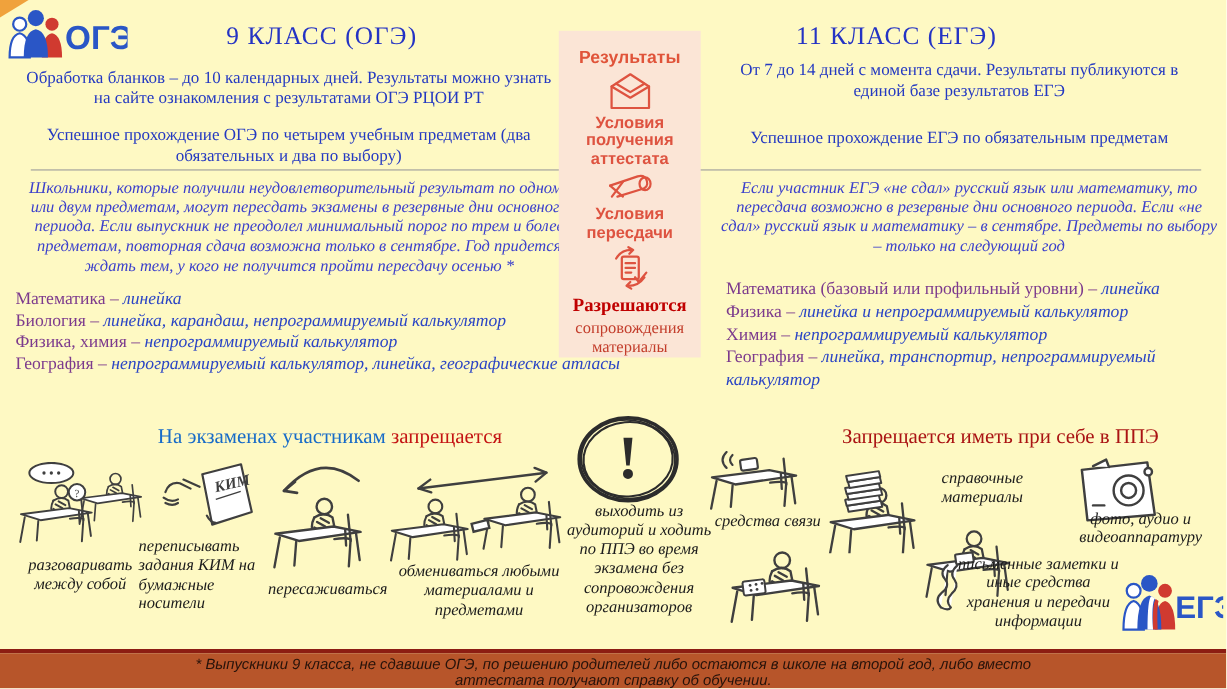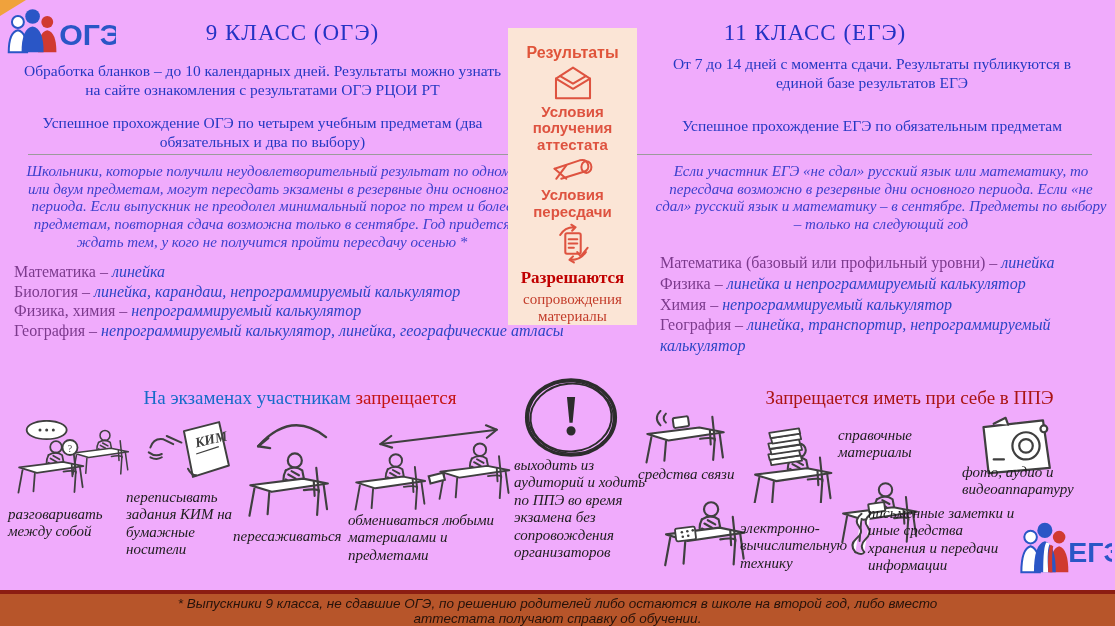--- a/index.html
+++ b/index.html
@@ -1,16 +1,16 @@
 <!DOCTYPE html>
 <html><head>
 <meta charset="utf-8">
 <style>
   html,body{margin:0;padding:0;background:#fff}
-  .page{position:relative;width:1115px;height:626px;background:#f0abfc;overflow:hidden;
+  .page{position:relative;width:1115px;height:626px;background:#fef9c3;overflow:hidden;
         font-family:"Liberation Serif",serif}
   .abs{position:absolute}
   .c{text-align:center}
 
   
   .corner{position:absolute;top:0;left:0;width:0;height:0;
           border-top:16px solid #f0a23c;border-right:26px solid transparent}
 
   
   .divider{position:absolute;top:154px;left:28px;width:1064px;height:1px;background:#9b9b9b;z-index:0}
@@ -34,21 +34,21 @@
   .allowed-t{font-size:17px;font-weight:bold;color:#c00000}
   .allowed-s{font-size:15px;color:#c33d2b;text-align:center;line-height:1.15}
 
   
   .sec-title{font-weight:normal;font-size:19px;text-align:center}
   .sec-blue{color:#176bc8}
   .sec-red{color:#c41414}
   .sec-darkred{color:#aa1414}
 
   
-  .cap{position:absolute;font-style:italic;font-size:15px;color:#1c1c1c;line-height:1.16}
+  .cap{position:absolute;font-style:italic;font-size:15px;color:#1c1c1c;text-align:center;line-height:1.16}
 
   .sk{position:absolute}
 
   
   .footer-line{position:absolute;left:0;top:590px;width:1115px;height:4px;background:#8c1d12}
   .footer{position:absolute;left:0;top:594px;width:1115px;height:32px;background:#b7552a;
           font-family:"Liberation Sans",sans-serif;font-style:italic;font-size:13.5px;color:#26120a;
           text-align:center;line-height:15px;padding-top:2px;box-sizing:border-box}
 </style>
 </head>
@@ -254,21 +254,20 @@
       <rect x="22" y="36" width="22" height="14" rx="2" transform="rotate(-7 33 43)"></rect>
     </g>
     <g fill="#3f3f3f" stroke="none">
       <circle cx="29" cy="41" r="1.4"></circle>
         <circle cx="35" cy="40" r="1.4"></circle>
         <circle cx="41" cy="39" r="1.4"></circle>
       <circle cx="30" cy="46" r="1.4"></circle>
         <circle cx="36" cy="45" r="1.4"></circle>
     </g>
   </svg>
-  <div class="cap" style="left:740px;top:520px;width:125px">электронно-вычислительную технику</div>
 
   <svg class="sk" style="left:838px;top:462px" width="90" height="100" viewBox="0 0 100 112">
     <use href="#deskp" transform="translate(0,18) scale(0.88)"></use>
     <g stroke="#3f3f3f" stroke-width="2.2" fill="#fff" stroke-linecap="round" stroke-linejoin="round">
       <rect x="34" y="46" width="18" height="10" rx="1" transform="rotate(-8 43 51)"></rect>
       <path d="M26 58 q-9 7 -3 14 q6 7 -3 14 q-8 7 -1 15"></path>
       <path d="M36 58 q-9 8 -3 15 q5 7 -3 14 q-7 7 -1 14"></path>
       <path d="M19 101 q8 4 10 0"></path>
     </g>
   </svg>

